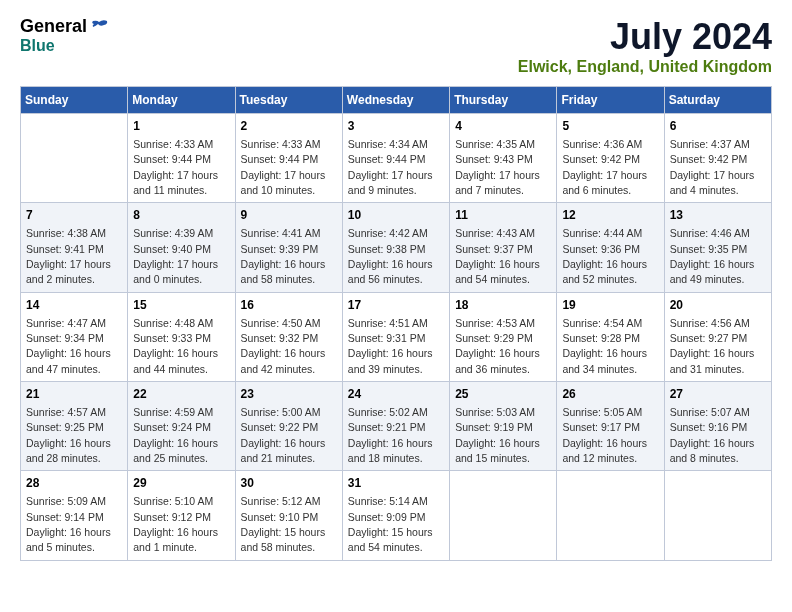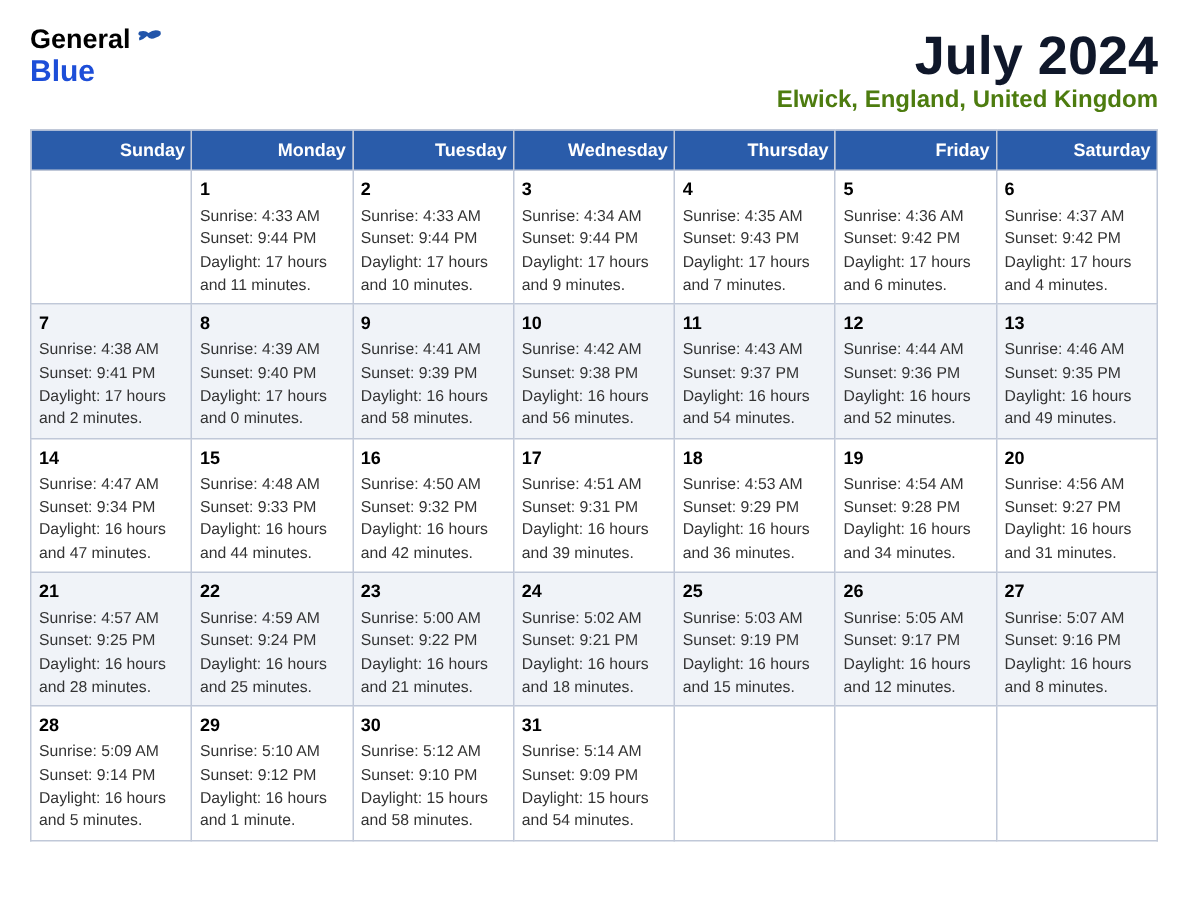--- a/index.html
+++ b/index.html
@@ -20,23 +20,23 @@
       display: flex;
       flex-direction: column;
       align-items: flex-start;
     }
     .logo-general {
       font-size: 18px;
       font-weight: bold;
       color: #000000;
     }
     .logo-blue {
-      font-size: 20px;
-      font-weight: bold;
-      color: #1d4ed8;
+      font-size: 16px;
+      font-weight: bold;
+      color: #0f766e;
     }
     .logo-bird {
       width: 20px;
       height: 16px;
       margin-left: 2px;
     }
     .title-block {
       text-align: right;
     }
     .month-title {
@@ -51,21 +51,21 @@
     }
     .calendar-table {
       width: 100%;
       border-collapse: collapse;
       font-size: 11px;
     }
     .calendar-table th {
       background-color: #2a5caa;
       color: #fff;
       padding: 6px 4px;
-      text-align: right;
+      text-align: left;
       font-size: 12px;
       font-weight: bold;
       border: 1px solid #c0c8d8;
     }
     .calendar-table td {
       border: 1px solid #c0c8d8;
       vertical-align: top;
       padding: 4px 5px;
       min-height: 70px;
       width: calc(100% / 7);

